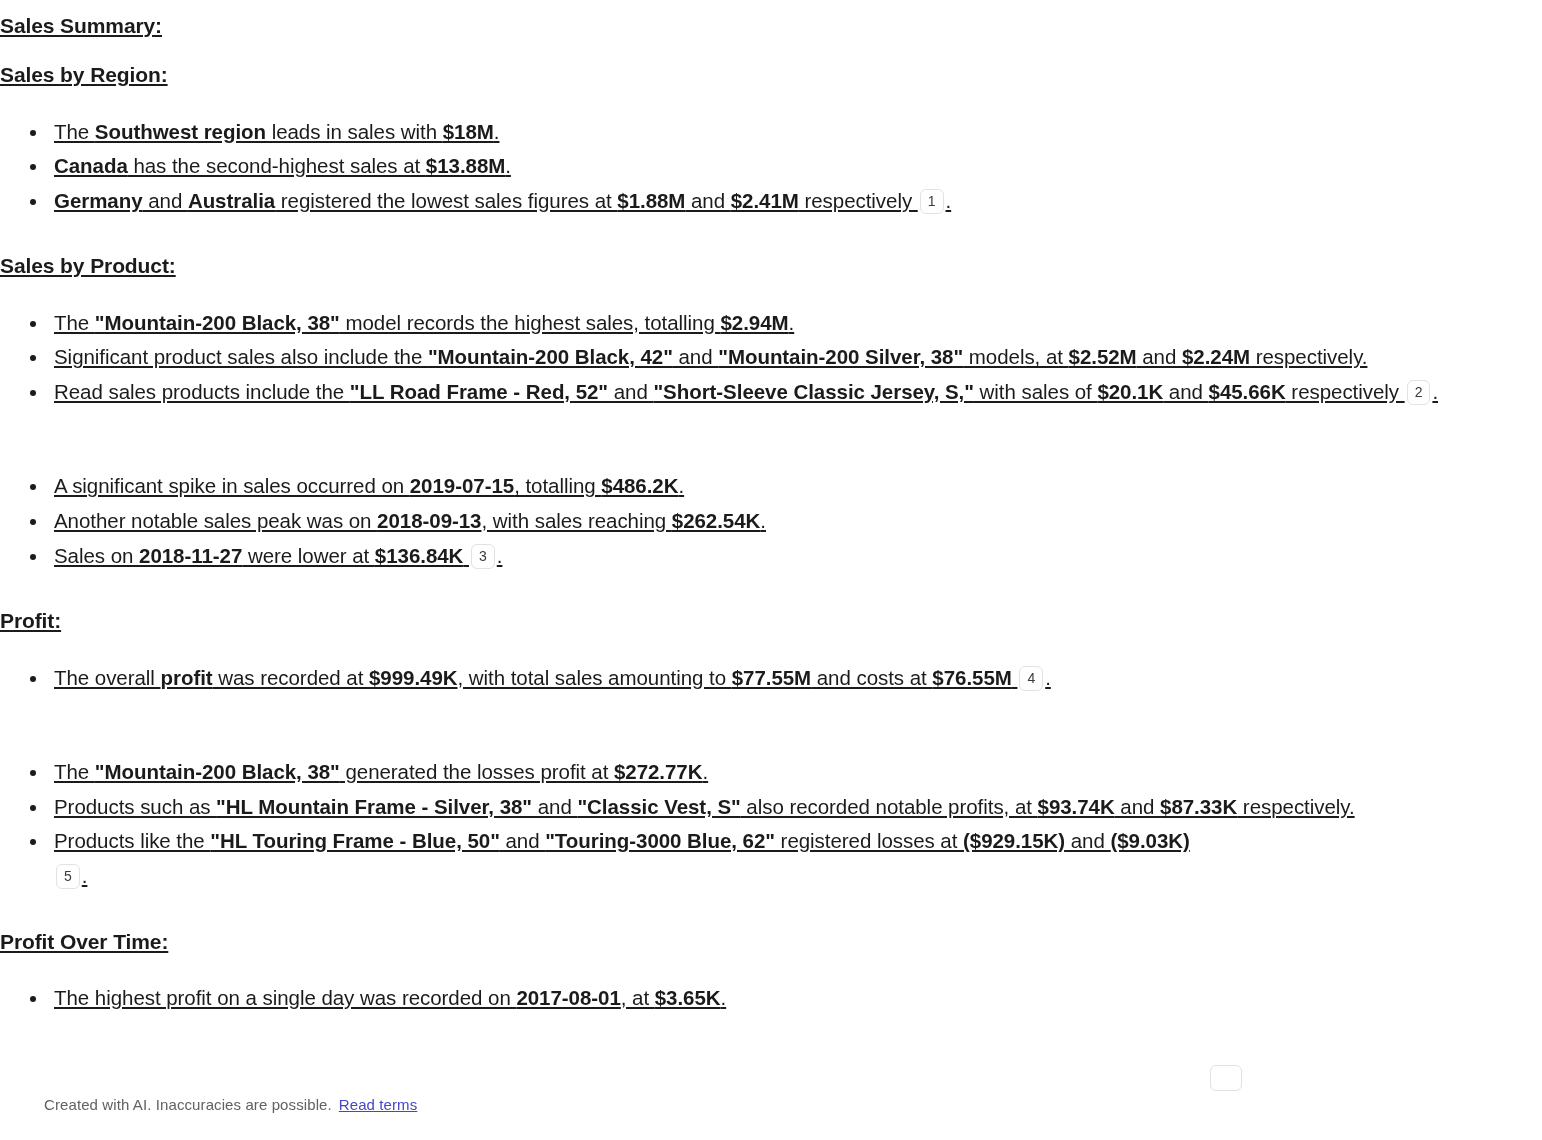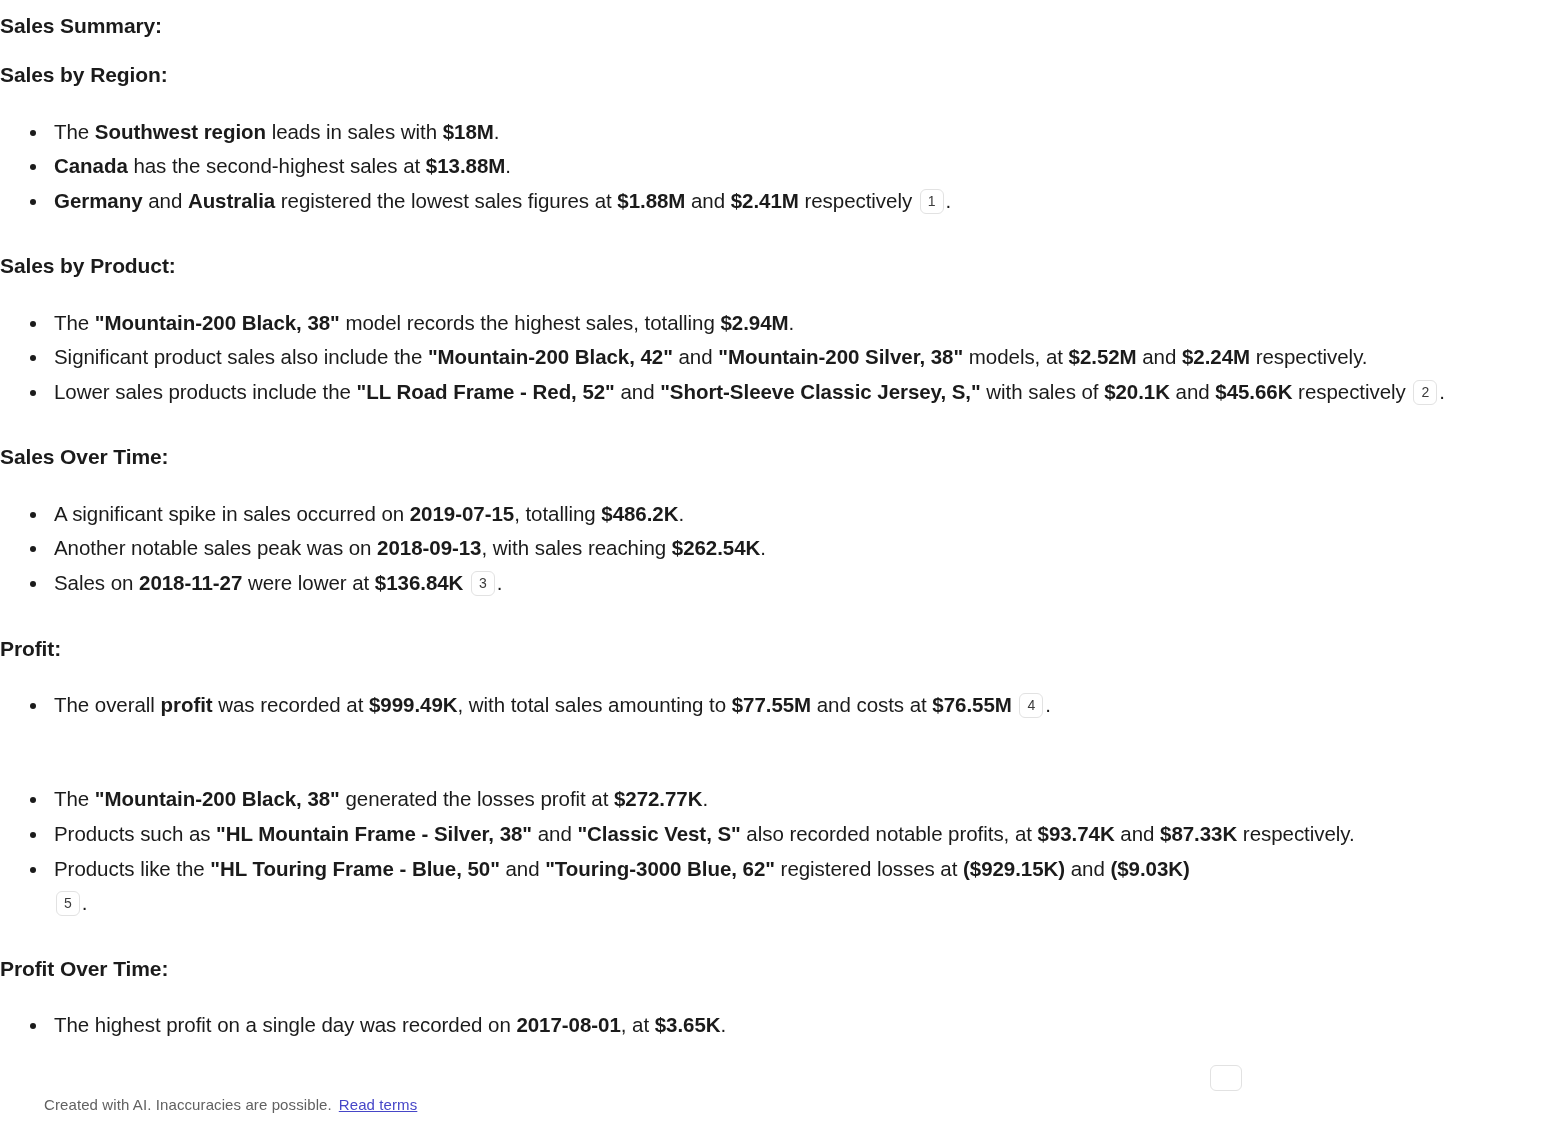--- a/index.html
+++ b/index.html
@@ -18,20 +18,21 @@
   .page {
     position: absolute;
     left: 0;
     top: 0;
     width: 1542px;
     height: 1075px;
     overflow: hidden;
   }
   .content {
     padding: 0 0 0 0;
+    text-decoration: underline;
   }
   h3.section-heading {
     font-size: 21px;
     font-weight: bold;
     line-height: 1.3;
     margin: 0;
     padding: 0;
     color: #1b1b1b;
     letter-spacing: -0.1px;
   }
@@ -117,24 +118,23 @@
           <li><span>The </span><span class="b">Southwest region</span><span> leads in sales with </span><span class="b">$18M</span><span>.</span></li>
           <li><span class="b">Canada</span><span> has the second-highest sales at </span><span class="b">$13.88M</span><span>.</span></li>
           <li><span class="b">Germany</span><span> and </span><span class="b">Australia</span><span> registered the lowest sales figures at </span><span class="b">$1.88M</span><span> and </span><span class="b">$2.41M</span><span> respectively </span><span class="cite">1</span><span>.</span></li>
         </ul>
         <div style="height: 22px;"></div>
         <h3 class="section-heading">Sales by Product:</h3>
         <div style="height: 14px;"></div>
         <ul class="bullets">
           <li><span>The </span><span class="b">"Mountain-200 Black, 38"</span><span> model records the highest sales, totalling </span><span class="b">$2.94M</span><span>.</span></li>
           <li><span>Significant product sales also include the </span><span class="b">"Mountain-200 Black, 42"</span><span> and </span><span class="b">"Mountain-200 Silver, 38"</span><span> models, at </span><span class="b">$2.52M</span><span> and </span><span class="b">$2.24M</span><span> respectively.</span></li>
-          <li><span>Lower sales products include the </span><span class="b">"LL Road Frame - Red, 52"</span><span> and </span><span class="b">"Short-Sleeve Classic Jersey, S,"</span><span> with sales of </span><span class="b">$20.1K</span><span> and </span><span class="b">$45.66K</span><span> respectively </span><span class="cite">2</span><span>.</span></li>
+          <li><span>Read sales products include the </span><span class="b">"LL Road Frame - Red, 52"</span><span> and </span><span class="b">"Short-Sleeve Classic Jersey, S,"</span><span> with sales of </span><span class="b">$20.1K</span><span> and </span><span class="b">$45.66K</span><span> respectively </span><span class="cite">2</span><span>.</span></li>
         </ul>
         <div style="height: 22px;"></div>
-        <h3 class="section-heading">Sales Over Time:</h3>
         <div style="height: 14px;"></div>
         <ul class="bullets">
           <li><span>A significant spike in sales occurred on </span><span class="b">2019-07-15</span><span>, totalling </span><span class="b">$486.2K</span><span>.</span></li>
           <li><span>Another notable sales peak was on </span><span class="b">2018-09-13</span><span>, with sales reaching </span><span class="b">$262.54K</span><span>.</span></li>
           <li><span>Sales on </span><span class="b">2018-11-27</span><span> were lower at </span><span class="b">$136.84K</span><span> </span><span class="cite">3</span><span>.</span></li>
         </ul>
         <div style="height: 22px;"></div>
         <h3 class="section-heading">Profit:</h3>
         <div style="height: 14px;"></div>
         <ul class="bullets">

